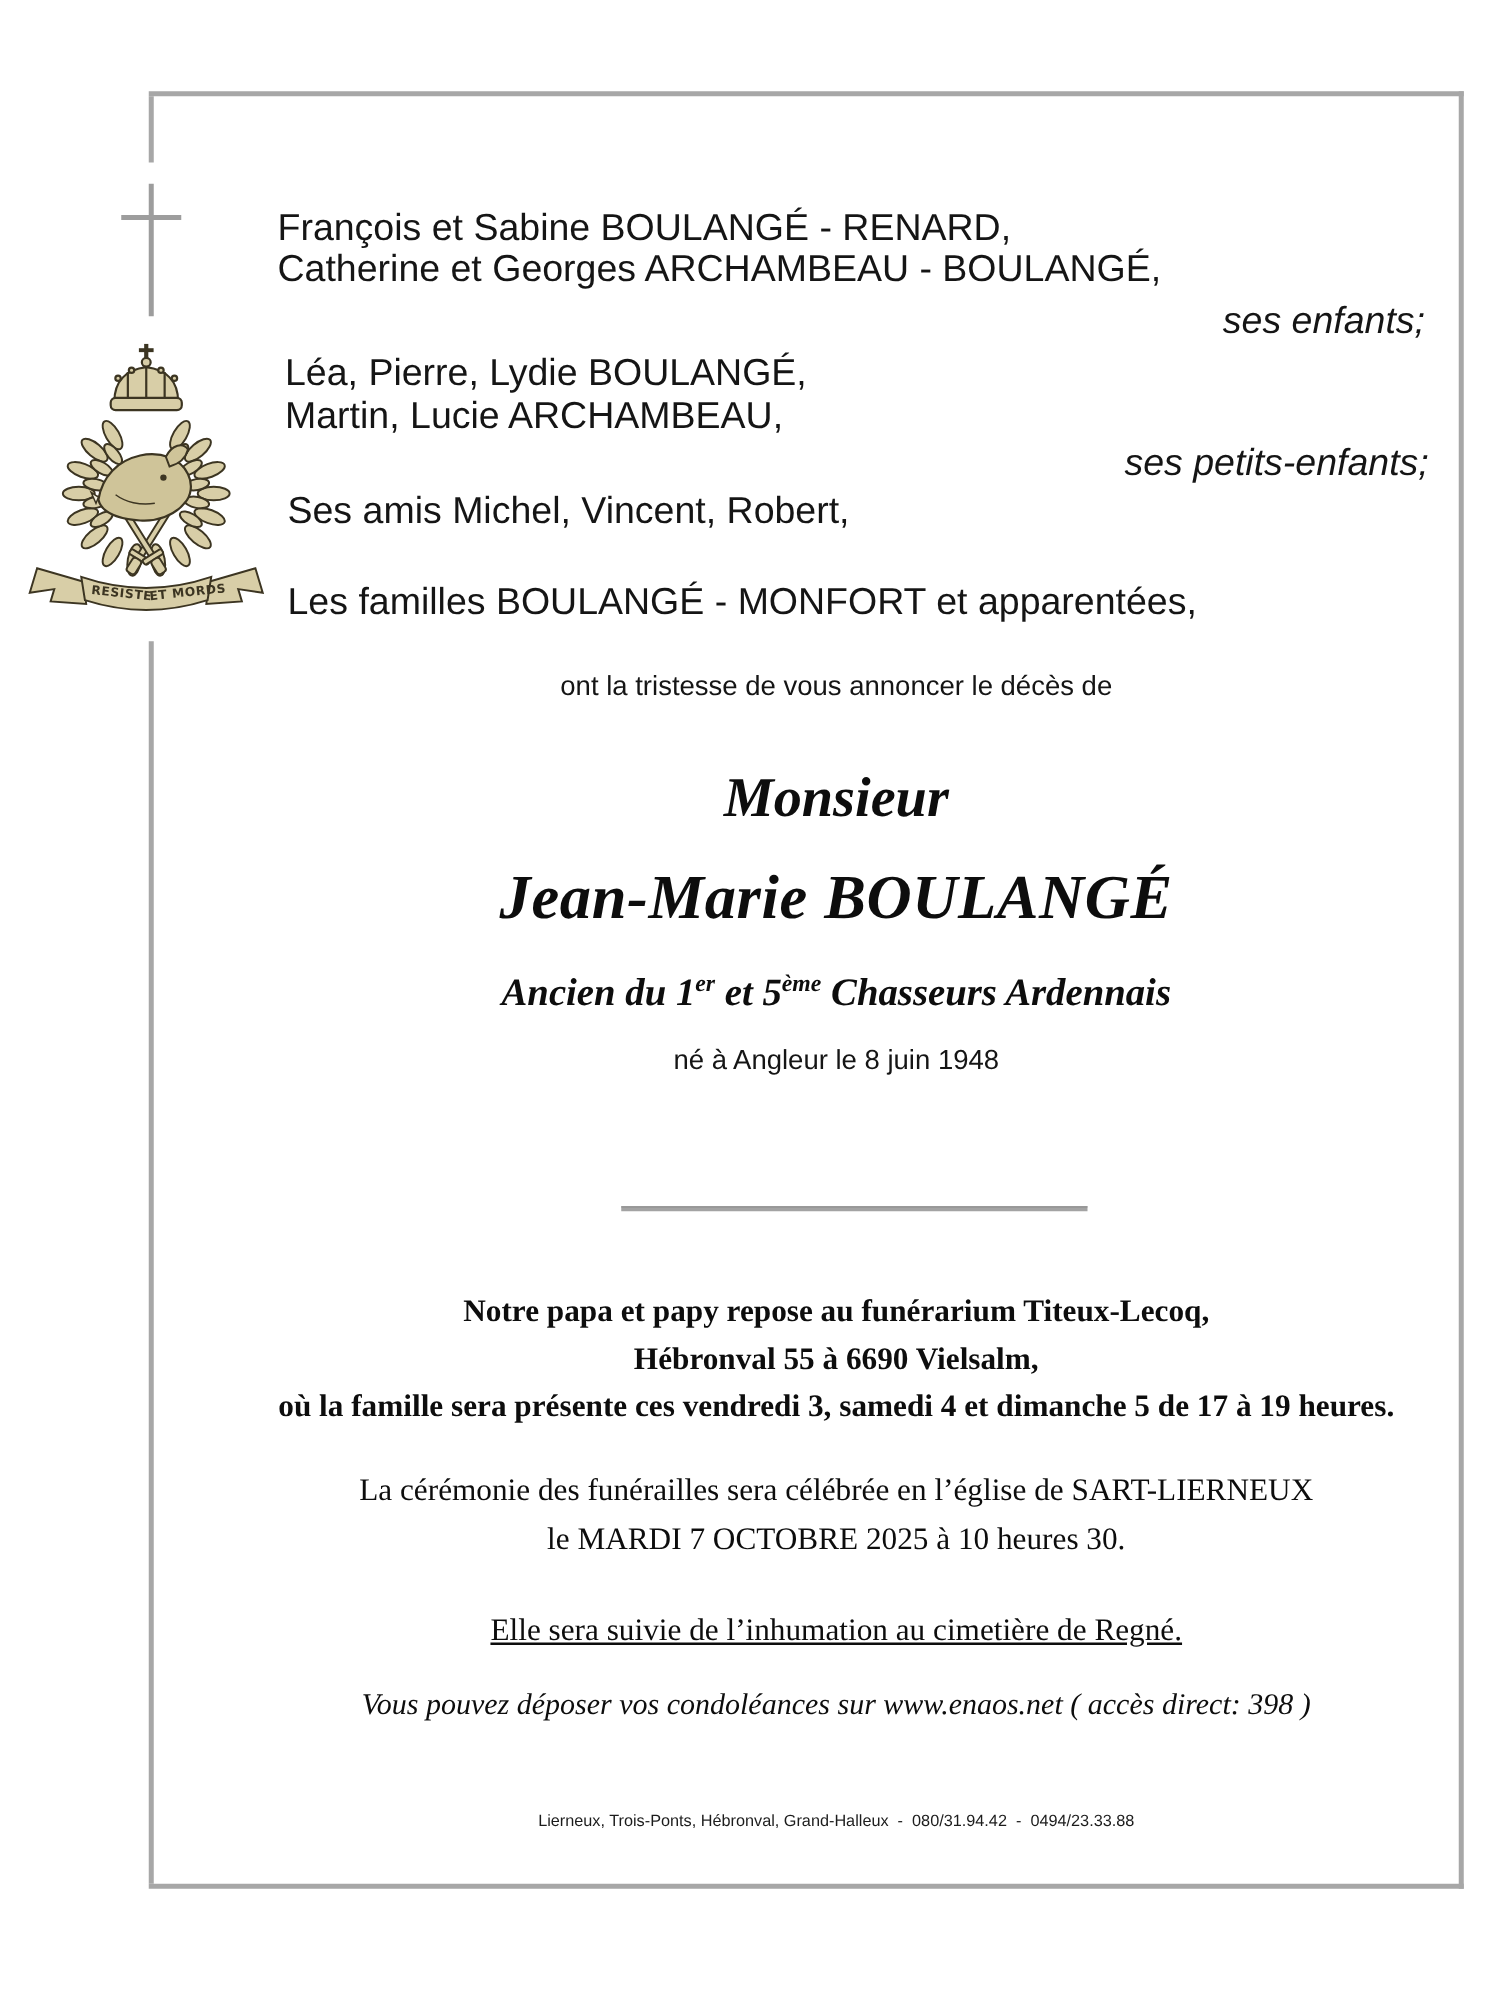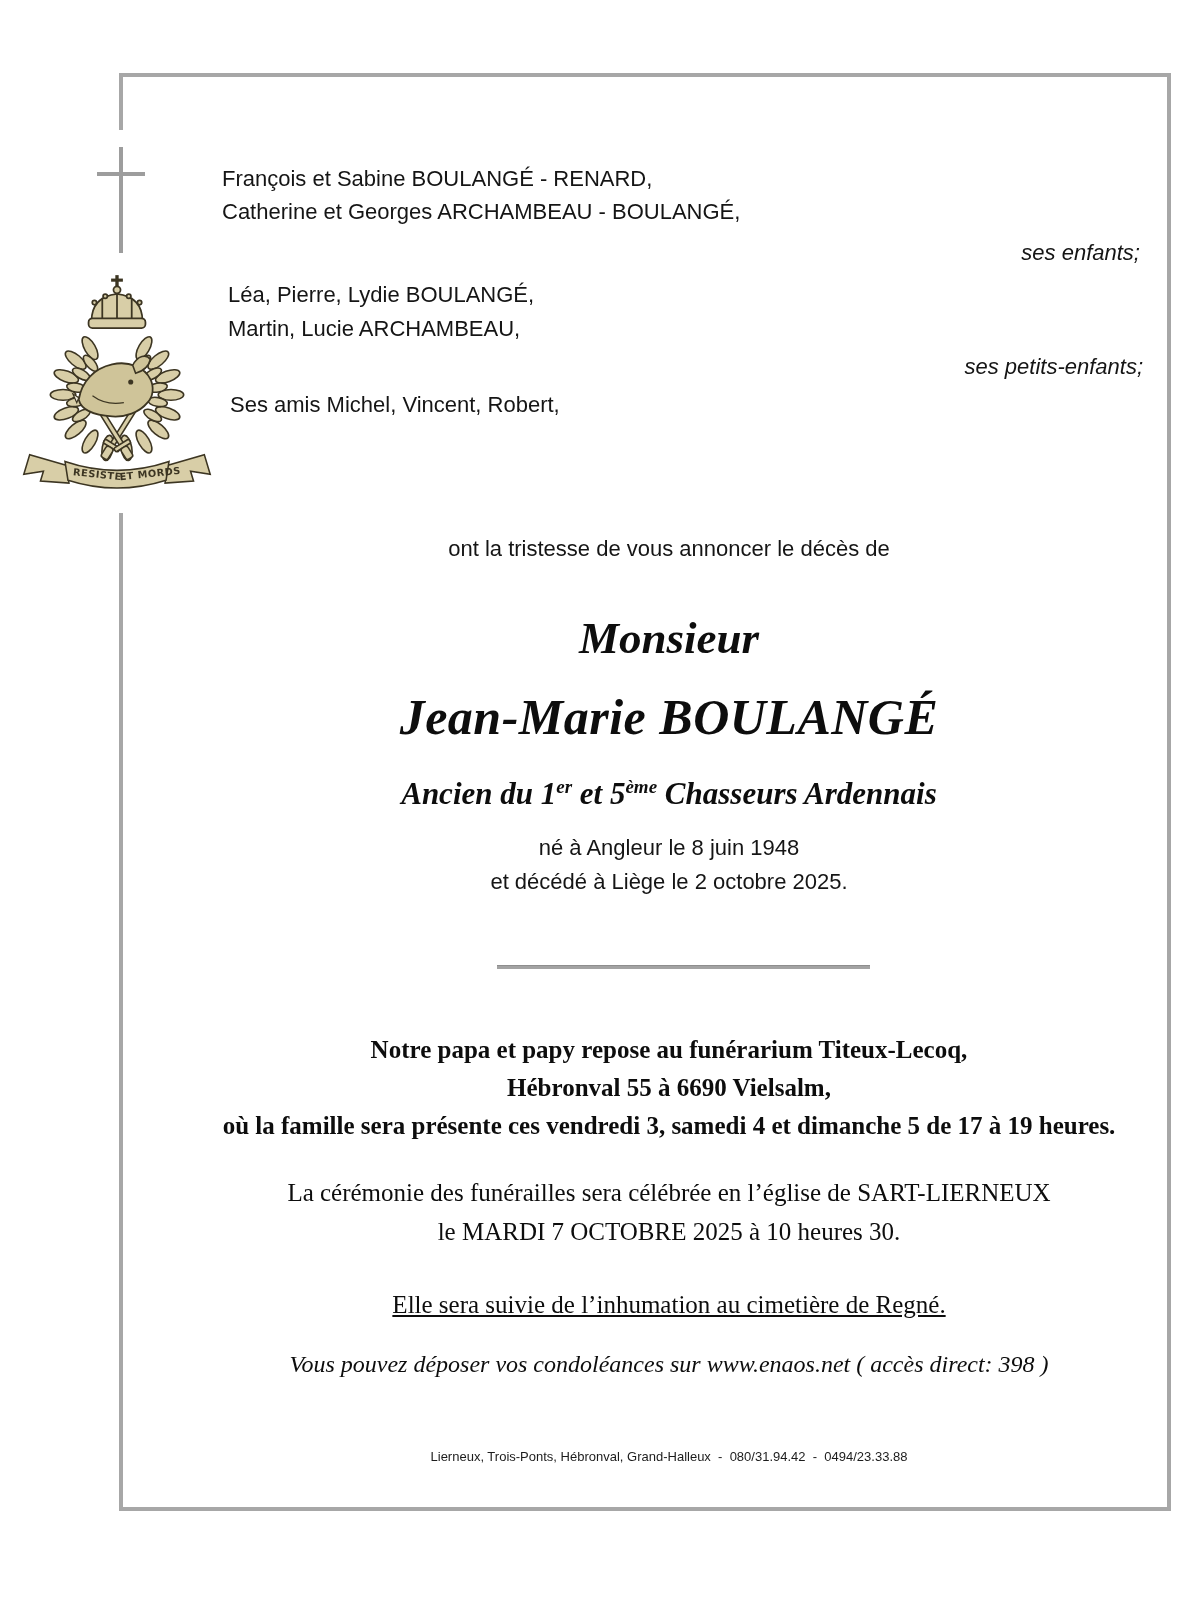--- a/index.html
+++ b/index.html
@@ -12,21 +12,21 @@
     color:#111;
   }
   
   .frameline{position:absolute;background:#a7a7a7;}
   
   .crossbar{position:absolute;background:#9d9d9d;}
   
   .fam{
     position:absolute;
     font-family:"Liberation Sans",sans-serif;
-    font-size:22px;line-height:1.15;
+    font-size:30px;line-height:1.15;
     color:#151515;white-space:nowrap;
   }
   .fam.it{font-style:italic;}
   
   .center-line{
     position:absolute;left:170px;width:998px;
     text-align:center;white-space:nowrap;
   }
   .sans22{font-family:"Liberation Sans",sans-serif;font-size:22px;color:#151515;}
   .title-serif{
@@ -155,32 +155,32 @@
 
   <div class="fam" style="left:222px;top:166px;">François et Sabine BOULANGÉ - RENARD,</div>
   <div class="fam" style="left:222px;top:199px;">Catherine et Georges ARCHAMBEAU - BOULANGÉ,</div>
   <div class="fam it" style="right:63px;top:240px;">ses enfants;</div>
 
   <div class="fam" style="left:228px;top:282px;">Léa, Pierre, Lydie BOULANGÉ,</div>
   <div class="fam" style="left:228px;top:316px;">Martin, Lucie ARCHAMBEAU,</div>
   <div class="fam it" style="right:60px;top:354px;">ses petits-enfants;</div>
 
   <div class="fam" style="left:230px;top:392px;">Ses amis Michel, Vincent, Robert,</div>
+  <div class="fam" style="left:230px;top:465px;">Les familles BOULANGÉ - MONFORT et apparentées,</div>
 
   <div class="center-line sans22" style="top:536px;">ont la tristesse de vous annoncer le décès de</div>
 
   <div class="center-line title-serif monsieur" style="top:612px;">Monsieur</div>
   <div class="center-line title-serif dname" style="top:688px;">Jean-Marie BOULANGÉ</div>
 
   <div class="center-line title-serif affil" style="top:776px;">
     <span>Ancien du 1</span><sup>er</sup><span> et 5</span><sup>ème</sup><span> Chasseurs Ardennais</span>
   </div>
 
   <div class="center-line sans22" style="top:835px;">né à Angleur le 8 juin 1948</div>
-  <div class="center-line sans22" style="top:869px;">et décédé à Liège le 2 octobre 2025.</div>
 
   <div class="divider"></div>
 
   <div class="center-line serif-bold" style="top:1036px;">Notre papa et papy repose au funérarium Titeux-Lecoq,</div>
   <div class="center-line serif-bold" style="top:1074px;">Hébronval 55 à 6690 Vielsalm,</div>
   <div class="center-line serif-bold" style="top:1112px;">où la famille sera présente ces vendredi 3, samedi 4 et dimanche 5 de 17 à 19 heures.</div>
 
   <div class="center-line serif-reg" style="top:1179px;">La cérémonie des funérailles sera célébrée en l’église de SART-LIERNEUX</div>
   <div class="center-line serif-reg" style="top:1218px;">le MARDI 7 OCTOBRE 2025 à 10 heures 30.</div>
   <div class="center-line serif-reg" style="top:1291px;text-decoration:underline;">Elle sera suivie de l’inhumation au cimetière de Regné.</div>

